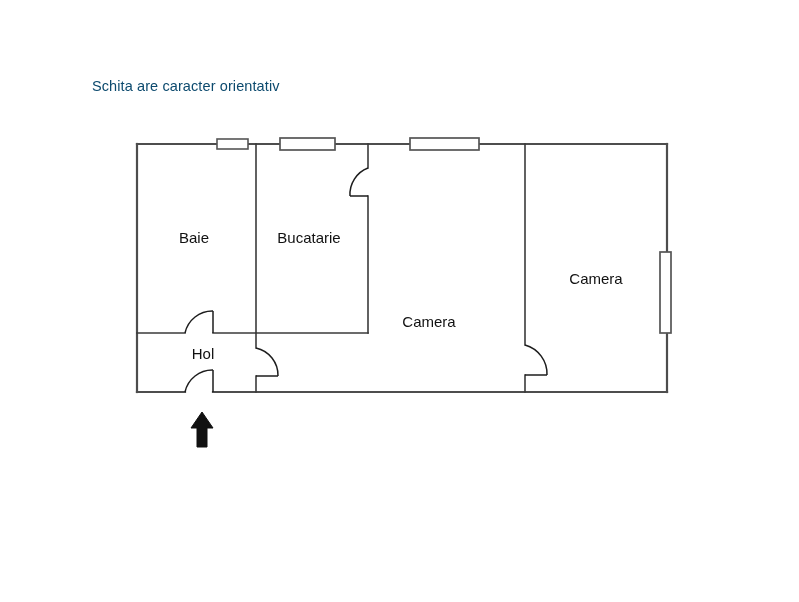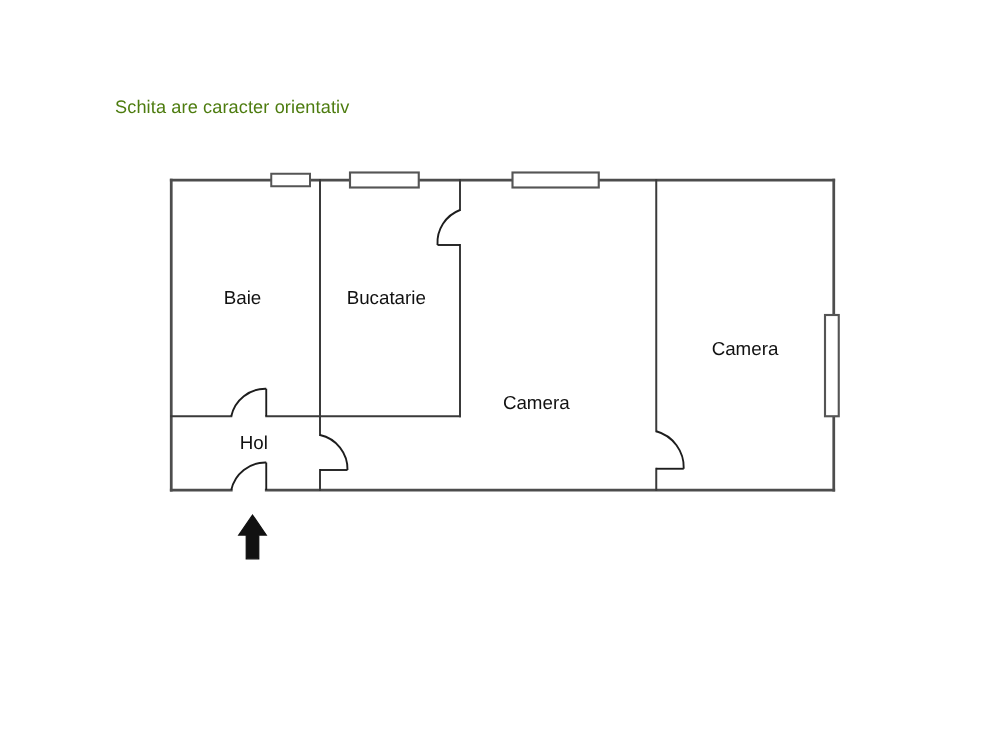--- a/index.html
+++ b/index.html
@@ -19,21 +19,21 @@
     position: relative;
     width: 799px;
     height: 602px;
     background: #ffffff;
   }
   #plan-title {
     position: absolute;
     left: 92px;
     top: 78px;
     font-size: 14.5px;
-    color: #4d7c0f;
+    color: #0c4a6e;
     letter-spacing: 0.1px;
     white-space: nowrap;
   }
   #floorplan-svg {
     position: absolute;
     left: 0;
     top: 0;
   }
   .room-label {
     font-family: "Liberation Sans", sans-serif;

